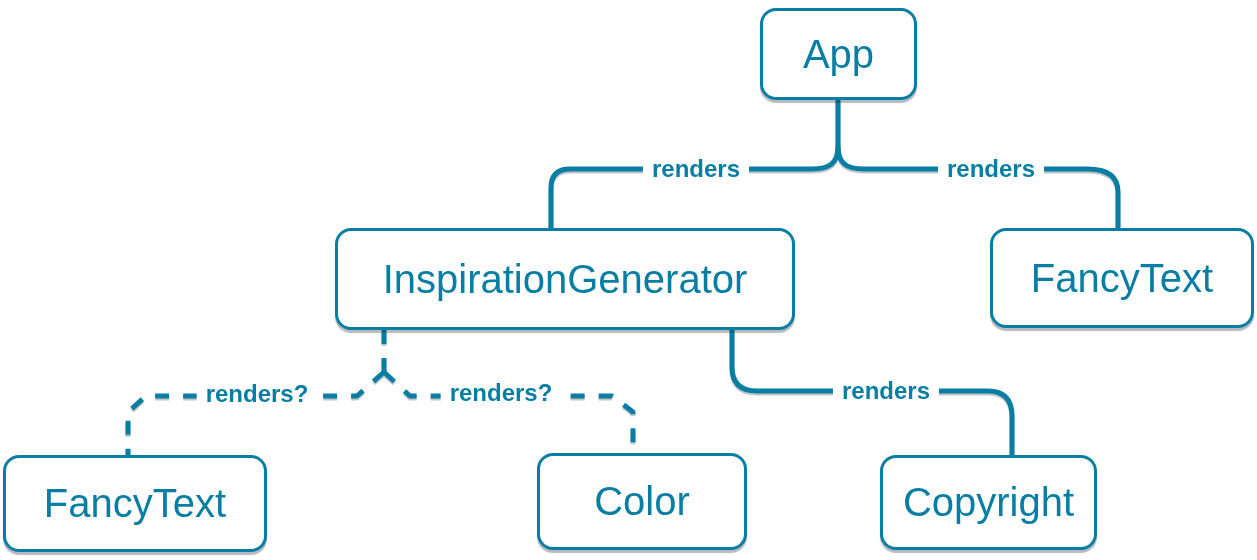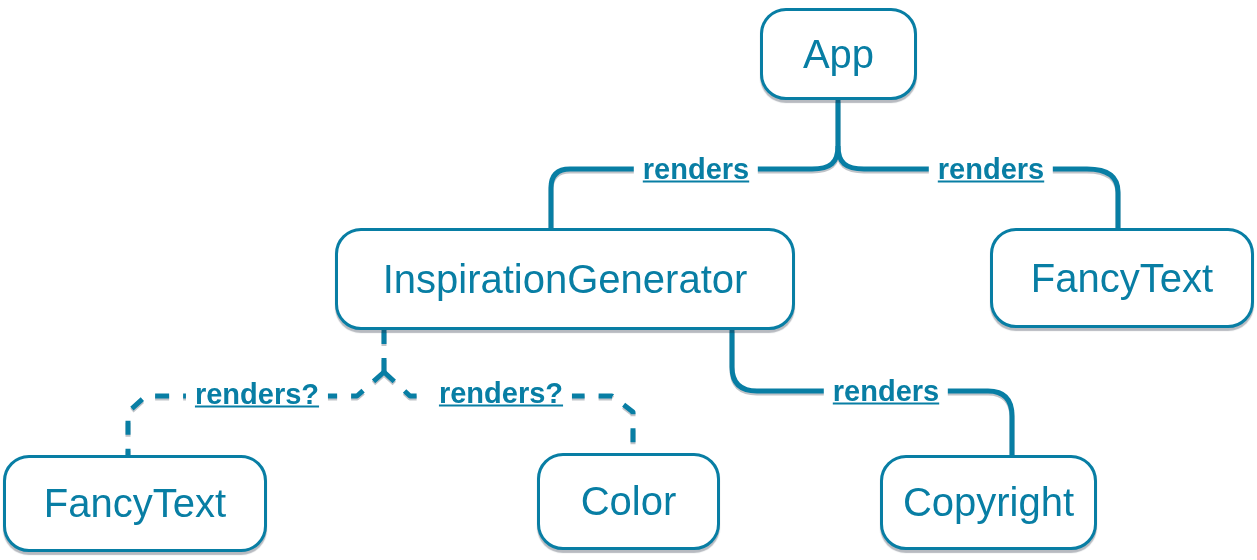--- a/index.html
+++ b/index.html
@@ -29,41 +29,40 @@
     stroke-linejoin: round;
   }
   svg.edges path.dashed {
     stroke-dasharray: 14 14;
     stroke-linecap: butt;
   }
   .node {
     position: absolute;
     background: var(--node-bg);
     border: 3px solid var(--accent);
-    border-radius: 26px;
+    border-radius: 16px;
     box-shadow: 0 3px 1px rgba(30,41,59,0.32);
     display: flex;
     align-items: center;
     justify-content: center;
     color: var(--accent);
     font-size: 40px;
     font-weight: 400;
     white-space: nowrap;
   }
   .edge-label {
     position: absolute;
     transform: translate(-50%, -50%);
     background: var(--page-bg);
     padding: 0 9px;
     color: var(--accent);
-    font-size: 29px;
+    font-size: 24px;
     font-weight: 700;
     white-space: nowrap;
     line-height: 1;
-    text-decoration: underline;
   }
 </style>
 </head>
 <body>
 
 <div class="canvas">
 
   <svg class="edges" width="1257" height="560" viewBox="0 0 1257 560">
     <path class="solid" d="M838 100 V146 C838 163 830 169 812 169 H570 Q551 169 551 188 V228"></path>
     <path class="solid" d="M838 146 C838 163 846 169 864 169 H1087 Q1118 169 1118 192 V228"></path>
@@ -82,21 +81,21 @@
   </div>
 
   <div class="node" style="left:990px; top:228px; width:264px; height:100px;">
     <span>FancyText</span>
   </div>
 
   <div class="node" style="left:3px; top:455px; width:264px; height:97px;">
     <span>FancyText</span>
   </div>
 
-  <div class="node" style="left:537px; top:453px; width:183px; height:97px;">
+  <div class="node" style="left:537px; top:453px; width:210px; height:97px;">
     <span>Color</span>
   </div>
 
   <div class="node" style="left:880px; top:455px; width:217px; height:95px;">
     <span>Copyright</span>
   </div>
 
   <div class="edge-label" style="left:696px; top:169px;">renders</div>
 
   <div class="edge-label" style="left:991px; top:169px;">renders</div>

